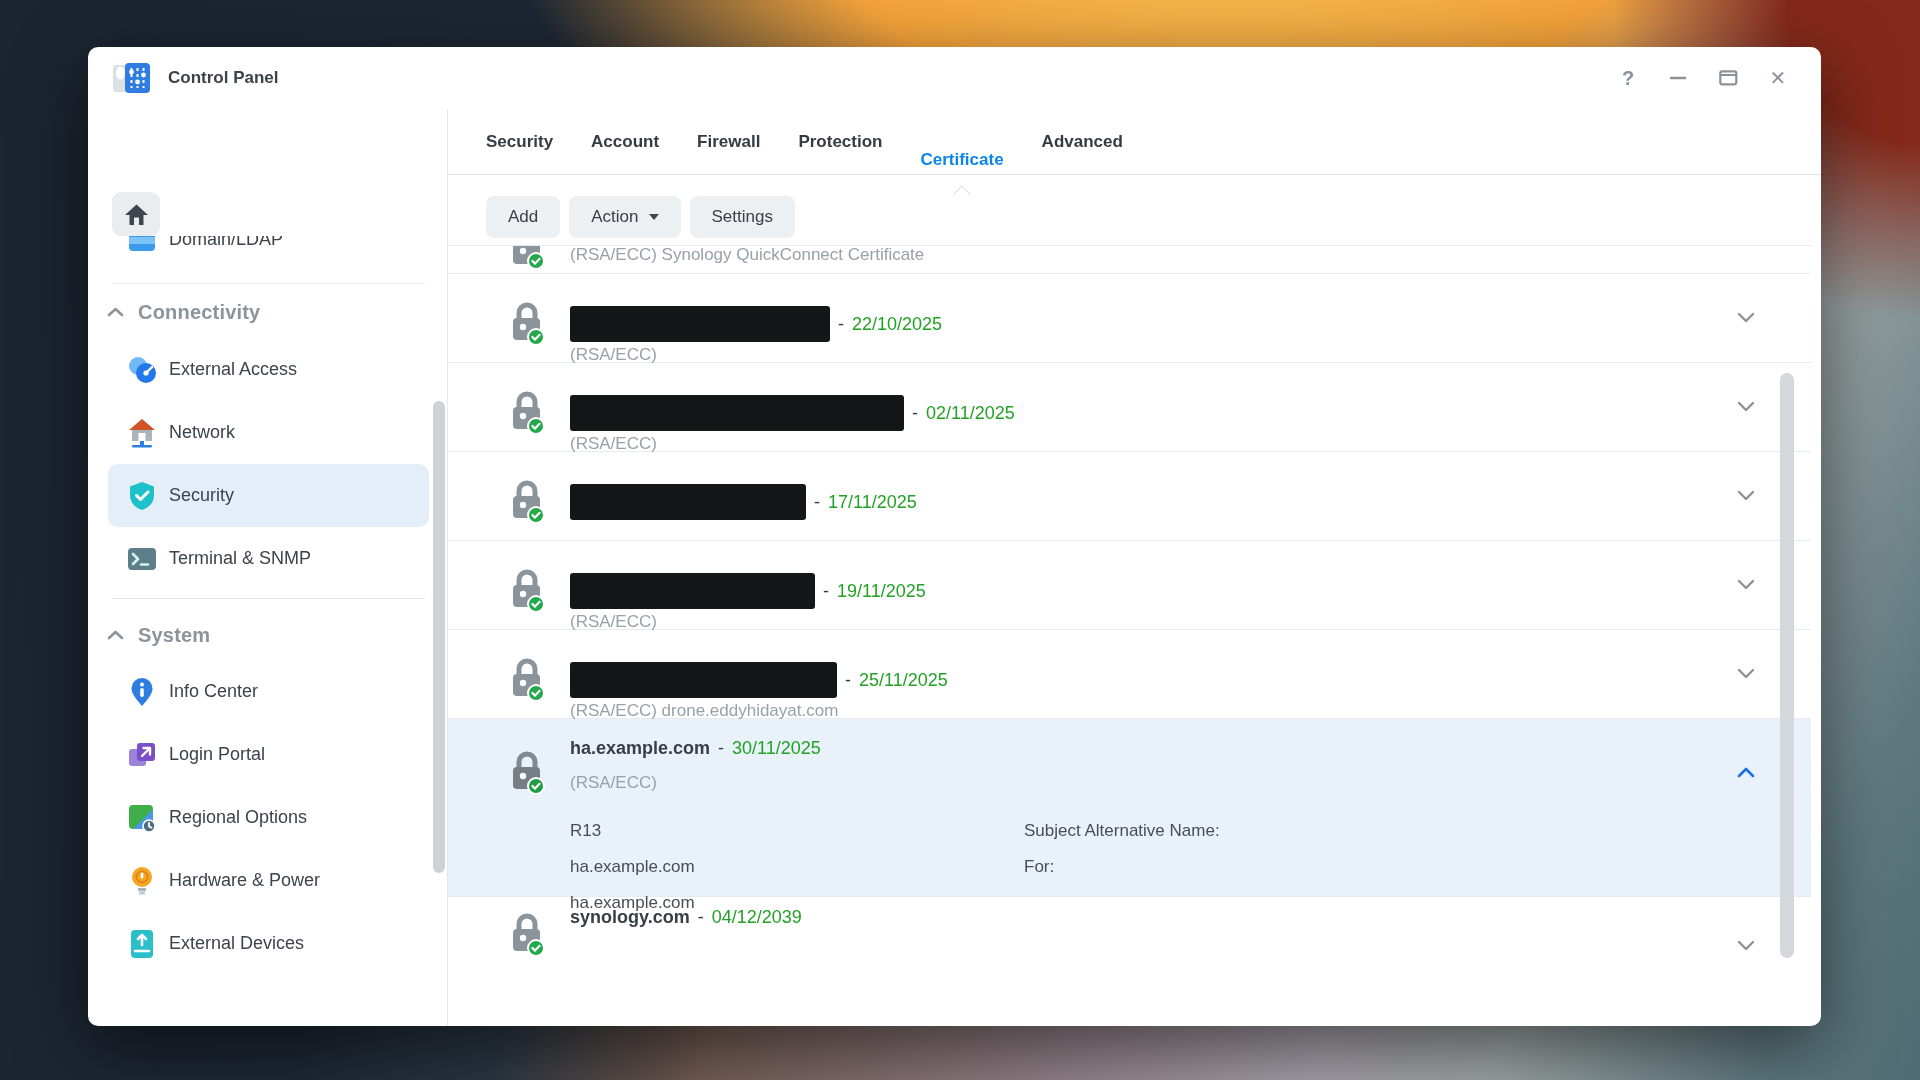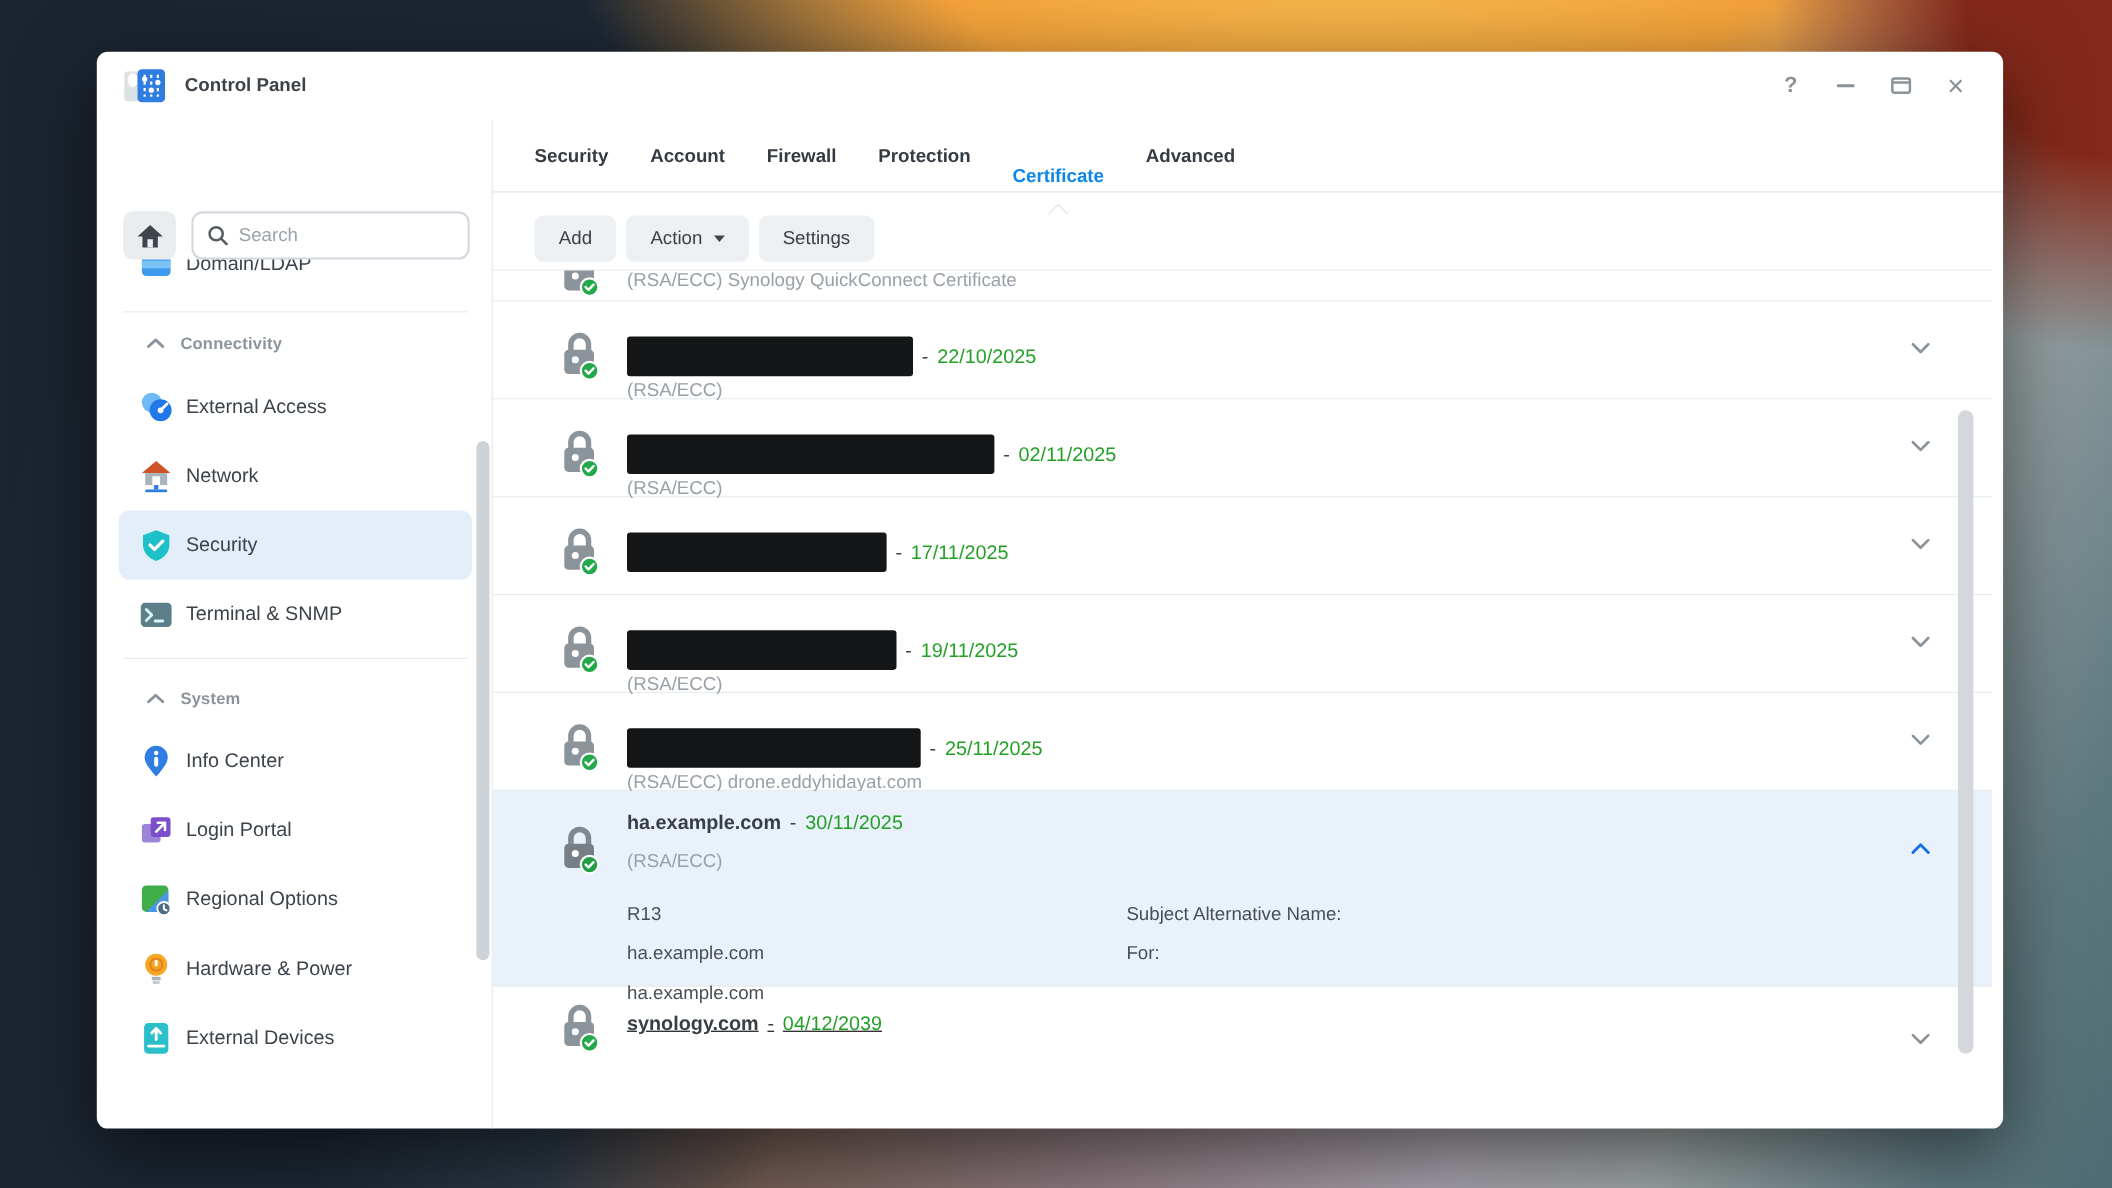--- a/index.html
+++ b/index.html
@@ -35,22 +35,22 @@
   .side-top { display:flex; gap:14px; padding:0 0 0 24px; height:44px; }
   .home-btn { width:48px; height:44px; background:#e9edf0; border-radius:9px; display:flex; align-items:center; justify-content:center; }
   .search-wrap { width:253px; height:44px; border:2px solid #d3d9df; border-radius:10px; display:flex; align-items:center; padding:0 12px; gap:9px; background:#fff; }
   .search-wrap input { border:none; outline:none; font-size:17px; color:#3c4248; width:170px; font-family:inherit; background:transparent; }
   .search-wrap input::placeholder { color:#9aa2aa; }
 
   .domain-clip { height:35px; margin-top:0; overflow:hidden; }
   .domain-clip .side-item { margin-top:-28px; }
 
   .side-divider { height:1px; background:#e6e9ec; margin:12px 22px 0 24px; }
-  .section-head { margin-top:10px; height:36px; display:flex; align-items:center; gap:14px; padding-left:45px;
-                  color:#8b939c; font-size:15px; font-weight:bold; letter-spacing:.2px; }
+  .section-head { margin-top:10px; height:36px; display:flex; align-items:center; gap:14px; padding-left:19px;
+                  color:#8b939c; font-size:20px; font-weight:bold; letter-spacing:.2px; }
   .section-head.system { margin-top:18px; }
   .items { margin-top:8px; }
   .items.sys { margin-top:7px; }
   .side-item { height:63px; margin:0 18px 0 20px; padding-left:19px; border-radius:10px;
                display:flex; align-items:center; gap:12px; font-size:18px; color:#3c434b; cursor:default; }
   .side-item.selected { background:#e3eef9; }
   .sicon { width:30px; height:30px; flex:0 0 30px; display:flex; align-items:center; justify-content:center; }
   .side-scrollbar { position:absolute; right:2px; top:292px; width:12px; height:472px; border-radius:6px; background:#cdd2d7; }
 
   
@@ -86,21 +86,21 @@
   .cert-row.expanded { height:178px; background:#e9f2fb; }
   .cert-row.expanded .lock { top:30px; }
   .cert-row.expanded .cert-text { padding-top:16px; }
   .cert-row.expanded .cert-sub { margin-top:8px; }
   .cert-row.expanded .chev { top:45px; transform:none; }
   .detail-grid { margin:17px 0 0 122px; display:grid; grid-template-columns:454px auto; }
   .detail-grid div { font-size:17px; line-height:36px; color:#474e56; }
 
   .cert-row.bottom-clip { height:91px; border-bottom:none; }
   .cert-row.bottom-clip .lock { top:14px; }
-  .cert-row.bottom-clip .cert-text { padding-top:20px;text-decoration:underline; }
+  .cert-row.bottom-clip .cert-text { padding-top:7px; }
   .cert-row.bottom-clip .chev { top:40px; transform:none; }
 
   .main-scrollbar { position:absolute; right:27px; top:326px; width:14px; height:585px; border-radius:7px; background:#d4d8dc; z-index:5; }
 </style>
 </head>
 <body>
 
 <div class="wallpaper"></div>
 
 <div class="window">
@@ -145,27 +145,20 @@
   <div class="win-body">
 
     <div class="sidebar">
       <div class="side-top">
         <span class="home-btn">
           <svg width="25" height="23" viewBox="0 0 25 23">
             <path d="M12.5 1.5 L24 12 H19.5 V22 H5.5 V12 H1 Z" fill="#3f454c"></path>
             <rect x="10" y="14.5" width="5" height="7.5" fill="#e9edf0"></rect>
           </svg>
         </span>
-        <span class="search-wrap">
-          <svg width="20" height="20" viewBox="0 0 20 20">
-            <circle cx="8.5" cy="8.5" r="6" stroke="#565d64" stroke-width="2.3" fill="none"></circle>
-            <line x1="13.2" y1="13.2" x2="18" y2="18" stroke="#565d64" stroke-width="2.3" stroke-linecap="round"></line>
-          </svg>
-          <input type="text" placeholder="Search" style="">
-        </span>
       </div>
 
       <div class="domain-clip">
         <div class="side-item">
           <span class="sicon">
             <svg width="28" height="26" viewBox="0 0 28 26">
               <rect x="1" y="2" width="26" height="22" rx="4" fill="#3d9bee"></rect>
               <rect x="1" y="10" width="26" height="7" fill="#7cc3f7"></rect>
             </svg>
           </span>

